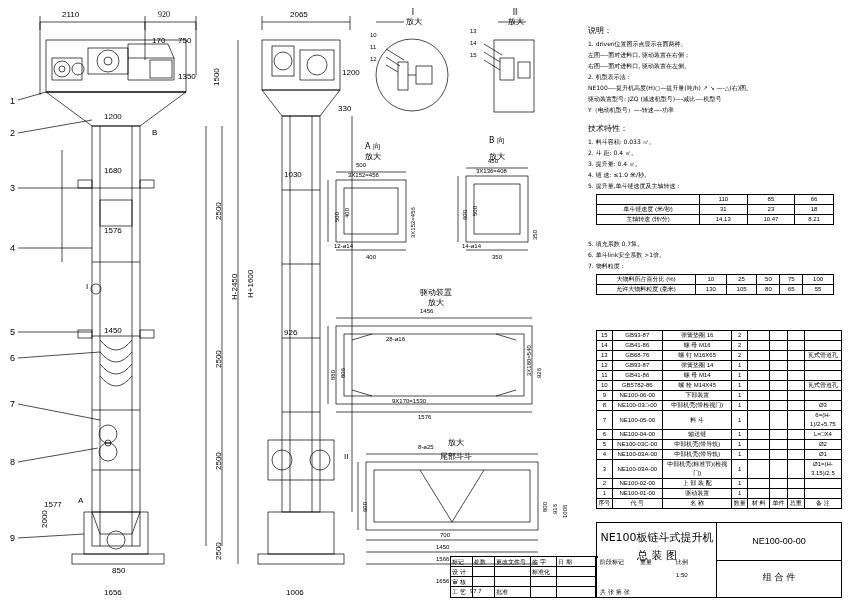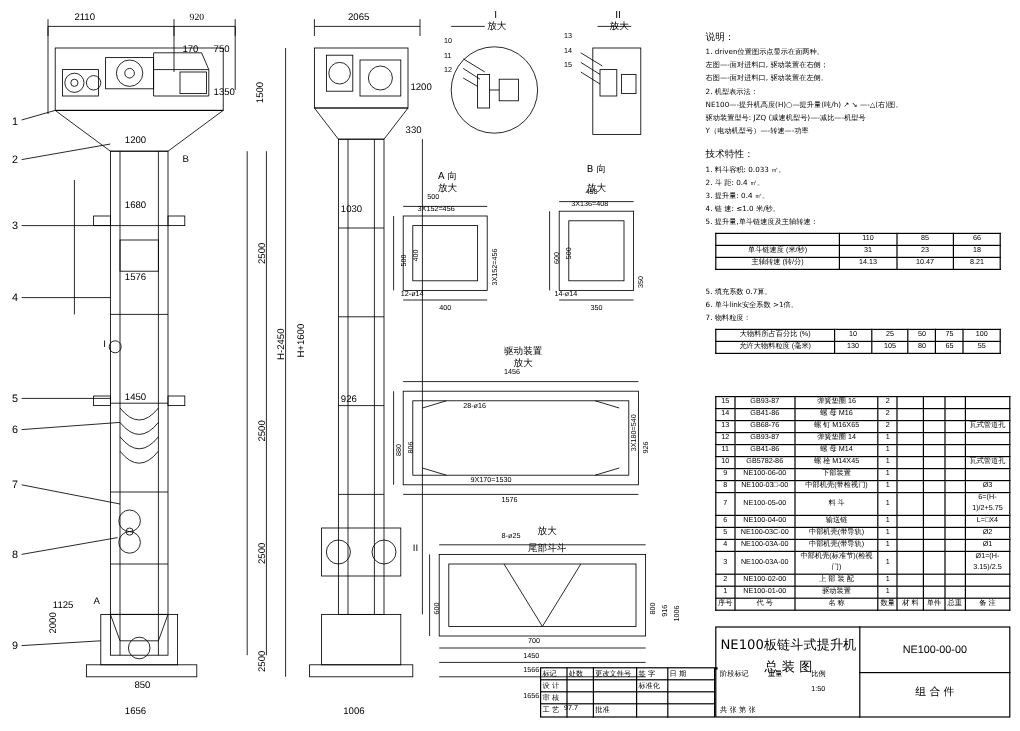--- a/index.html
+++ b/index.html
@@ -182,21 +182,21 @@
   <div class="txt t8 rot90" style="left:212px;top:86px;">1500</div>
   <div class="txt t8" style="left:104px;top:112px;">1200</div>
   <div class="txt t8" style="left:104px;top:166px;">1680</div>
   <div class="txt t8 rot90" style="left:214px;top:220px;">2500</div>
   <div class="txt t8" style="left:104px;top:226px;">1576</div>
   <div class="txt t8 rot90" style="left:246px;top:298px;">H+1600</div>
   <div class="txt t8 rot90" style="left:230px;top:300px;">H-2450</div>
   <div class="txt t8" style="left:104px;top:326px;">1450</div>
   <div class="txt t8 rot90" style="left:214px;top:368px;">2500</div>
   <div class="txt t8 rot90" style="left:214px;top:470px;">2500</div>
-  <div class="txt t8" style="left:44px;top:500px;">1125</div>
+  <div class="txt t8" style="left:44px;top:500px;">1577</div>
   <div class="txt t8 rot90" style="left:40px;top:528px;">2000</div>
   <div class="txt t8" style="left:112px;top:566px;">850</div>
   <div class="txt t8" style="left:104px;top:588px;">1656</div>
   <div class="txt t8 rot90" style="left:214px;top:560px;">2500</div>
 
   <div class="txt t8" style="left:290px;top:10px;">2065</div>
   <div class="txt t8" style="left:342px;top:68px;">1200</div>
   <div class="txt t8" style="left:338px;top:104px;">330</div>
   <div class="txt t8" style="left:284px;top:170px;">1030</div>
   <div class="txt t8" style="left:284px;top:328px;">926</div>

